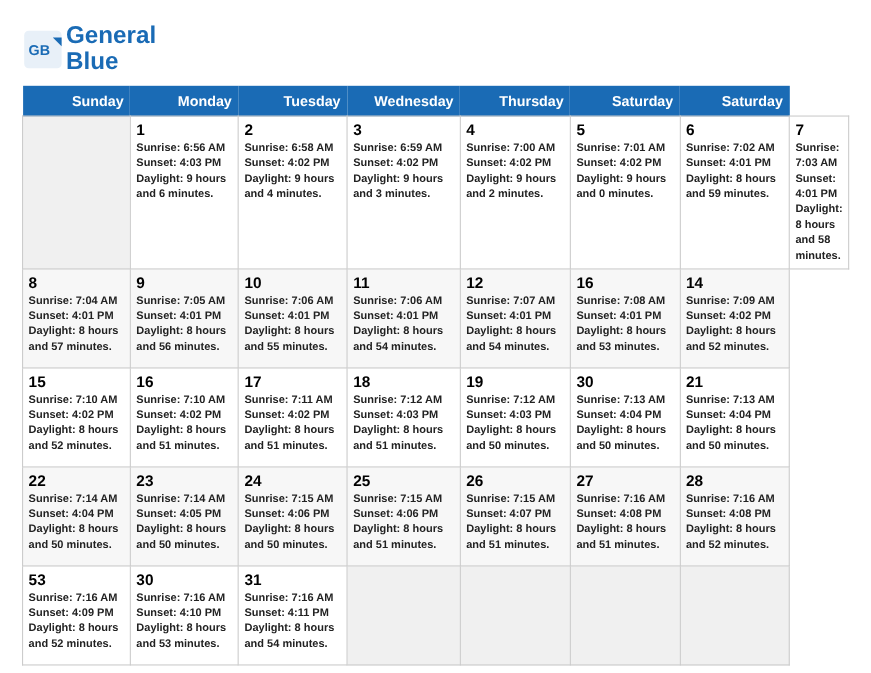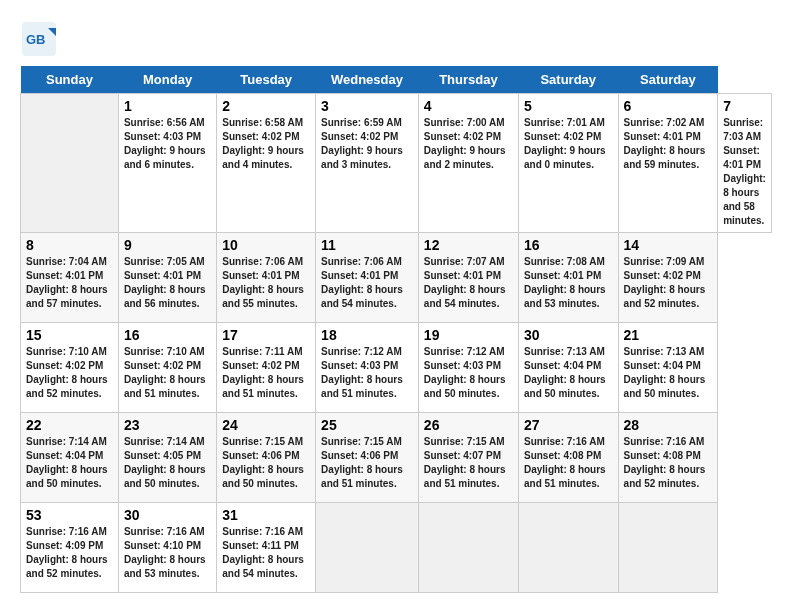--- a/index.html
+++ b/index.html
@@ -48,21 +48,21 @@
       color: #444;
     }
     table {
       width: 100%;
       border-collapse: collapse;
       font-size: 11px;
     }
     thead tr th {
       background: #1a6bb5;
       color: #fff;
-      text-align: center;
+      text-align: right;
       padding: 6px 6px;
       font-size: 13px;
       font-weight: bold;
       margin-left: 38px;
     }
     tbody tr td {
       border: 1px solid #ccc;
       vertical-align: top;
       padding: 4px 5px;
       width: 14.28%;
@@ -94,20 +94,24 @@
 <body>
 
 <div class="header">
   <div class="logo">
     <div class="logo-icon">
       <svg width="38" height="38" viewBox="0 0 38 38">
         <rect x="2" y="2" width="34" height="34" rx="4" fill="#e8f0f8"></rect>
         <text x="6" y="24" font-size="13" font-weight="bold" fill="#1a6bb5">GB</text>
         <polygon points="28,8 36,16 36,8" fill="#1a6bb5"></polygon>
       </svg>
+    </div>
+    <div>
+      <div class="logo-text"><span>General</span></div>
+      <div class="logo-text" style="color:#1a6bb5;">Blue</div>
     </div>
   </div>
   <div class="title-block">
     <div class="month-title"></div>
     <div class="location-title"></div>
   </div>
 </div>
 
 <table>
   <thead>

